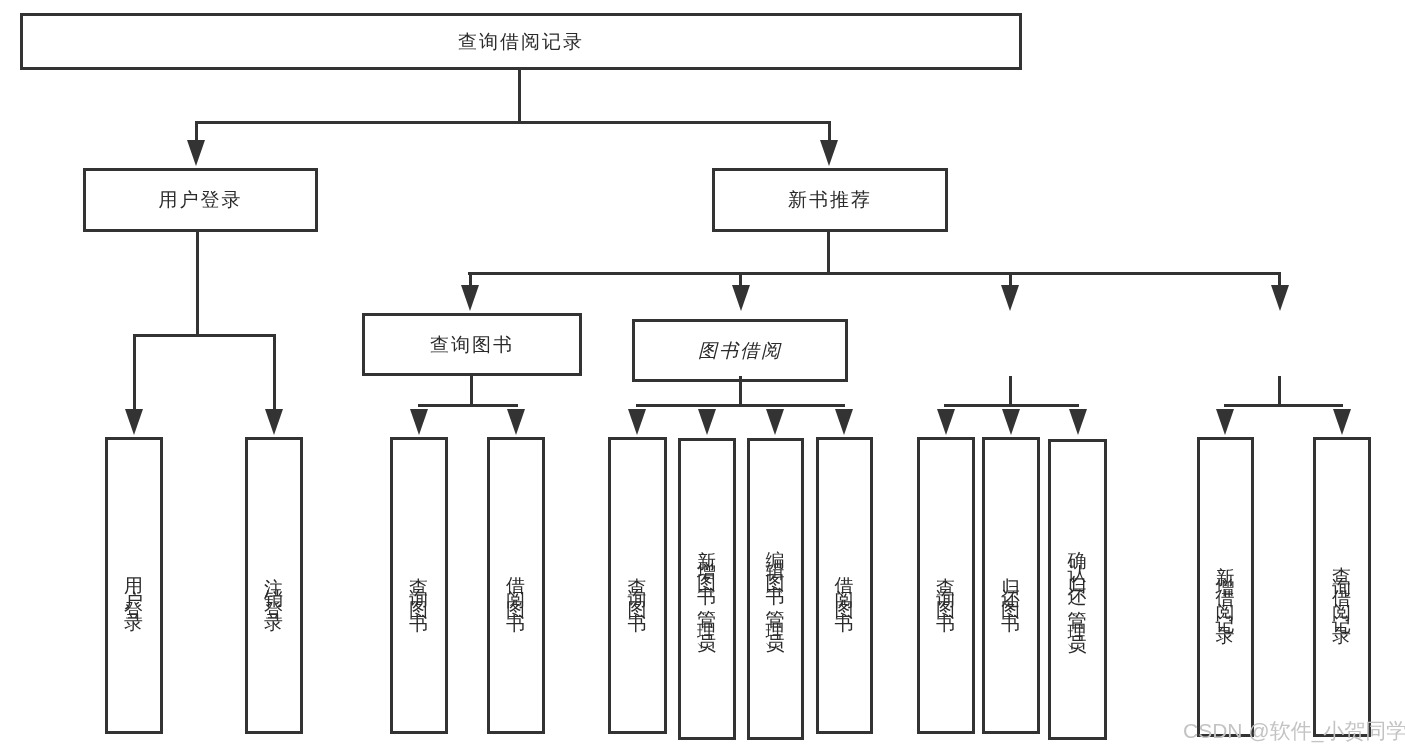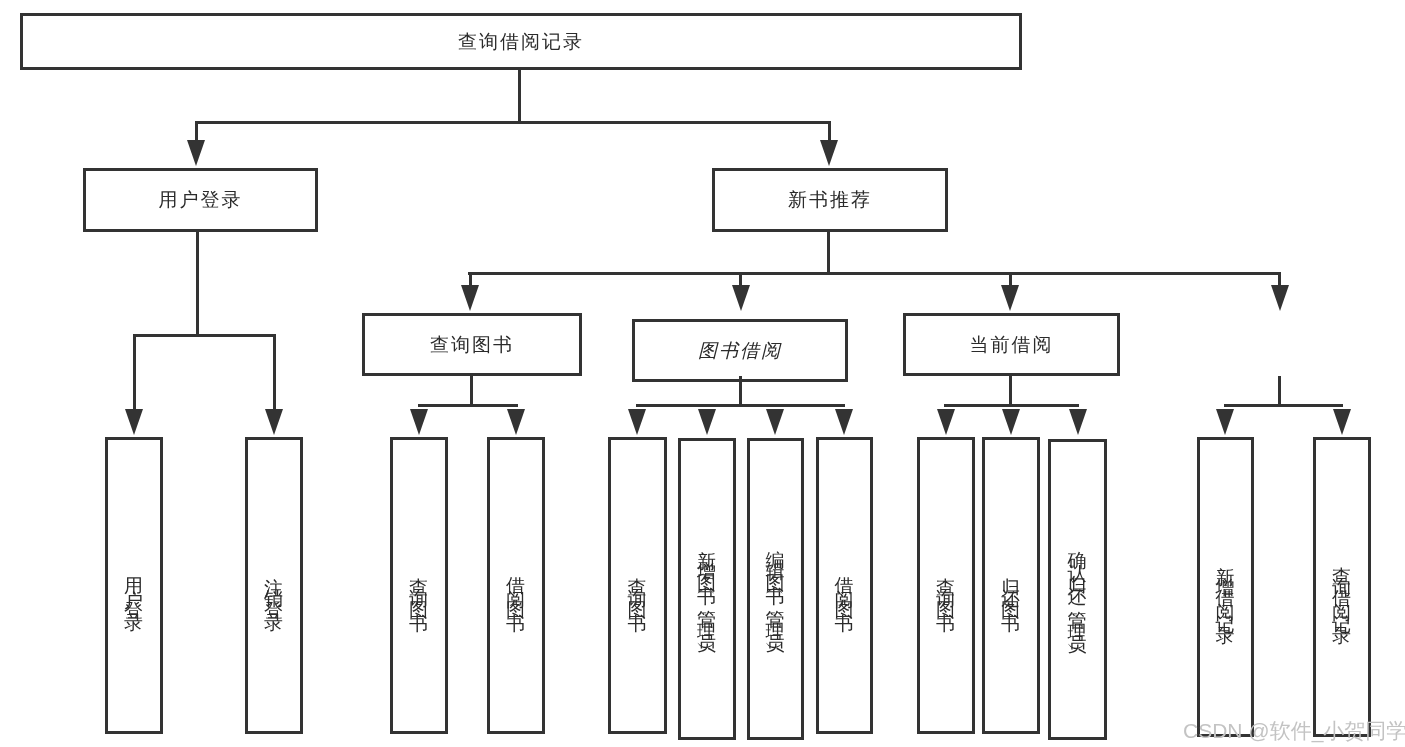--- a/index.html
+++ b/index.html
@@ -43,23 +43,20 @@
   </div>
   <div class="box" style="left:712px;top:168px;width:236px;height:64px;">
     <span>新书推荐</span>
   </div>
 
   <div class="box" style="left:362px;top:313px;width:220px;height:63px;">
     <span>查询图书</span>
   </div>
   <div class="box" style="left:632px;top:319px;width:216px;height:63px;font-style:italic;">
     <span>图书借阅</span>
-  </div>
-  <div class="box" style="left:903px;top:313px;width:217px;height:63px;">
-    <span>当前借阅</span>
   </div>
 
   <div class="box v" style="left:105px;top:437px;width:58px;height:297px;">
     <span>用户登录</span>
   </div>
   <div class="box v" style="left:245px;top:437px;width:58px;height:297px;">
     <span>注销登录</span>
   </div>
   <div class="box v" style="left:390px;top:437px;width:58px;height:297px;">
     <span>查询图书</span>

